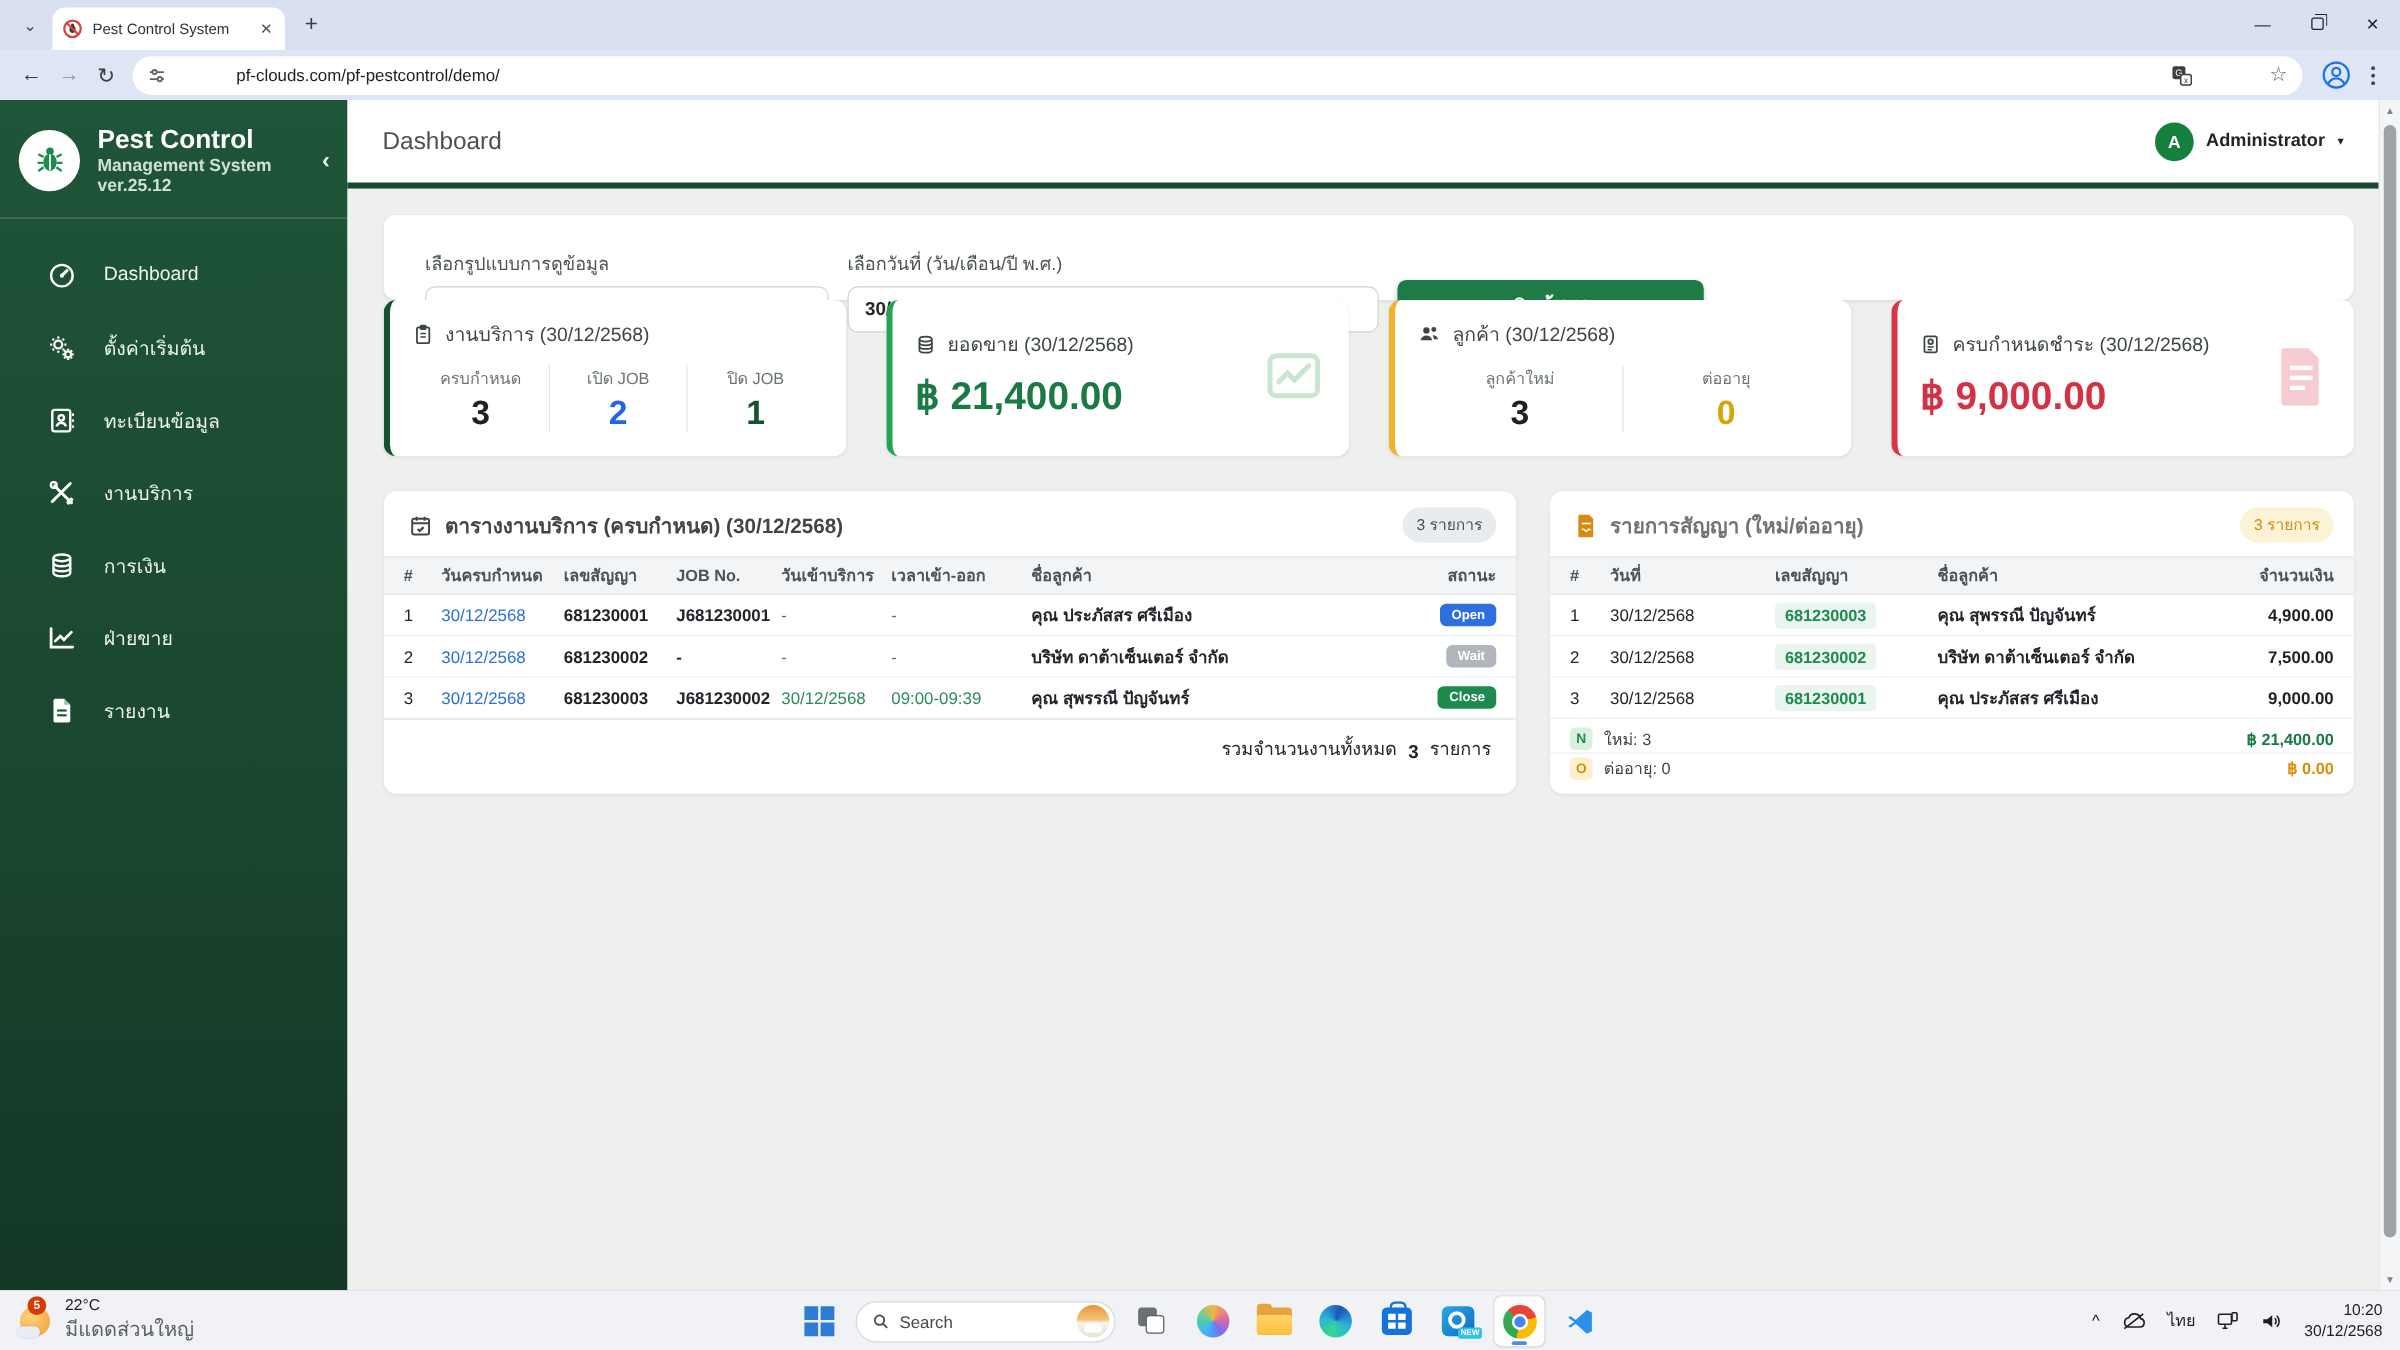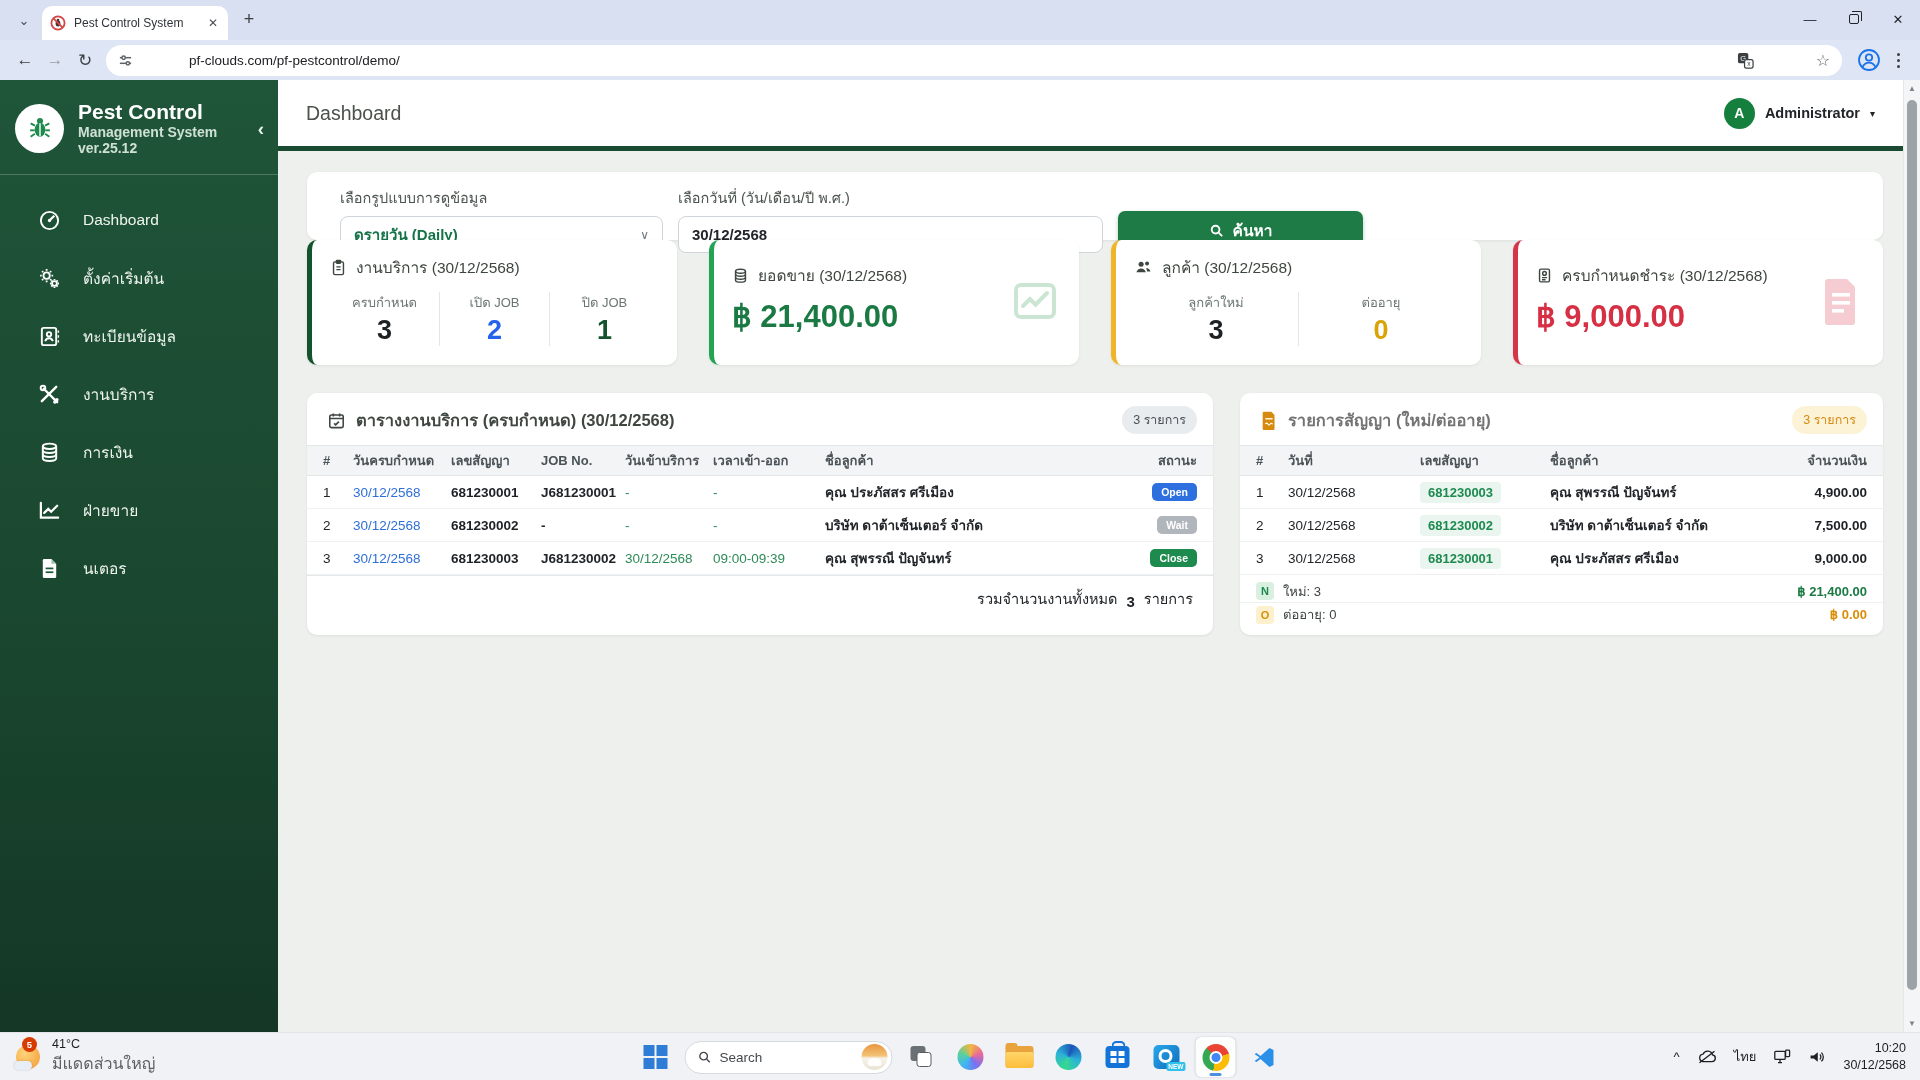--- a/index.html
+++ b/index.html
@@ -55,21 +55,21 @@
   .content { position:absolute; left:0; right:0; top:71px; bottom:0; background:#edf0ec; padding:21px 20px 0 29px; overflow:hidden; }
 
   
   .pg-scrollbar { position:absolute; right:0; top:0; width:17px; height:952px; background:#f4f5f6; border-left:1px solid #e4e6e8; }
   .pg-arrow { height:17px; display:flex; align-items:center; justify-content:center; font-size:8px; color:#808488; }
   .pg-thumb { position:absolute; left:3px; right:3px; top:20px; height:890px; background:#9da2a6; border-radius:6px; }
   .pg-arrow.bottom { position:absolute; bottom:0; left:0; right:0; }
 
   
   .card { background:#fff; border-radius:10px; box-shadow:0 1px 3px rgba(0,0,0,.07); }
-  .filter-card { height:68px; display:flex; align-items:flex-start; padding:14px 20px 0 33px; gap:15px; }
+  .filter-card { height:68px; display:flex; align-items:flex-start; padding:27px 20px 0 33px; gap:15px; }
   .f-group { display:flex; flex-direction:column; }
   .f-label { font-size:14.5px; color:#4b544e; margin-bottom:7px; }
   .f-field { height:37px; border:1px solid #ced4da; border-radius:8px; display:flex; align-items:center; padding:0 13px; background:#fff; }
   .f-select { width:323px; justify-content:space-between; }
   .f-select-val { font-size:15px; font-weight:bold; color:#157347; }
   .f-chevron { color:#6c757d; font-size:12px; }
   .f-date { width:425px; font-size:15px; font-weight:bold; color:#212529; border:1px solid #ced4da; border-radius:8px; height:37px; padding:0 13px; font-family:"Liberation Sans",sans-serif; }
   .search-btn { margin-top:25px; width:245px; height:39px; background:#1e7b45; border:none; border-radius:7px; color:#fff; font-size:15.5px; font-weight:bold; display:flex; align-items:center; justify-content:center; gap:9px; box-shadow:0 2px 4px rgba(30,123,69,.35); cursor:pointer; font-family:"Liberation Sans",sans-serif; }
 
   
@@ -317,21 +317,21 @@
       </div>
       <div class="menu-item">
         <span class="mi-icon">
           <svg width="23" height="23" viewBox="0 0 24 24">
               <path d="M6.5 2h7.5l5 5v13.5A1.5 1.5 0 0 1 17.5 22h-11A1.5 1.5 0 0 1 5 20.5v-17A1.5 1.5 0 0 1 6.5 2z" fill="#fff"></path>
               <path d="M14 2v5h5" fill="#9dbfae"></path>
               <rect x="8" y="11" width="8" height="1.8" fill="#1f5539"></rect>
               <rect x="8" y="15" width="8" height="1.8" fill="#1f5539"></rect>
             </svg>
         </span>
-        <span>นเตอร</span>
+        <span>รายงาน</span>
       </div>
     </div>
   </div>
 
   <div class="main">
     <div class="page-header">
       <div class="page-title">Dashboard</div>
       <div class="header-user">
         <div class="user-avatar">A</div>
         <span class="user-name">Administrator</span>
@@ -591,21 +591,21 @@
 </div>
 
 <div class="taskbar">
   <div class="weather">
     <div class="weather-icon">
       <div class="sun"></div>
         <div class="cloudlet"></div>
       <div class="w-badge">5</div>
     </div>
     <div>
-      <div class="w-temp">41°C</div>
+      <div class="w-temp">22°C</div>
       <div class="w-cond">มีแดดส่วนใหญ่</div>
     </div>
   </div>
 
   <div class="tb-center">
     <div class="tb-btn">
       <span class="win-logo">
           <i></i>
           <i></i>
           <i></i>

